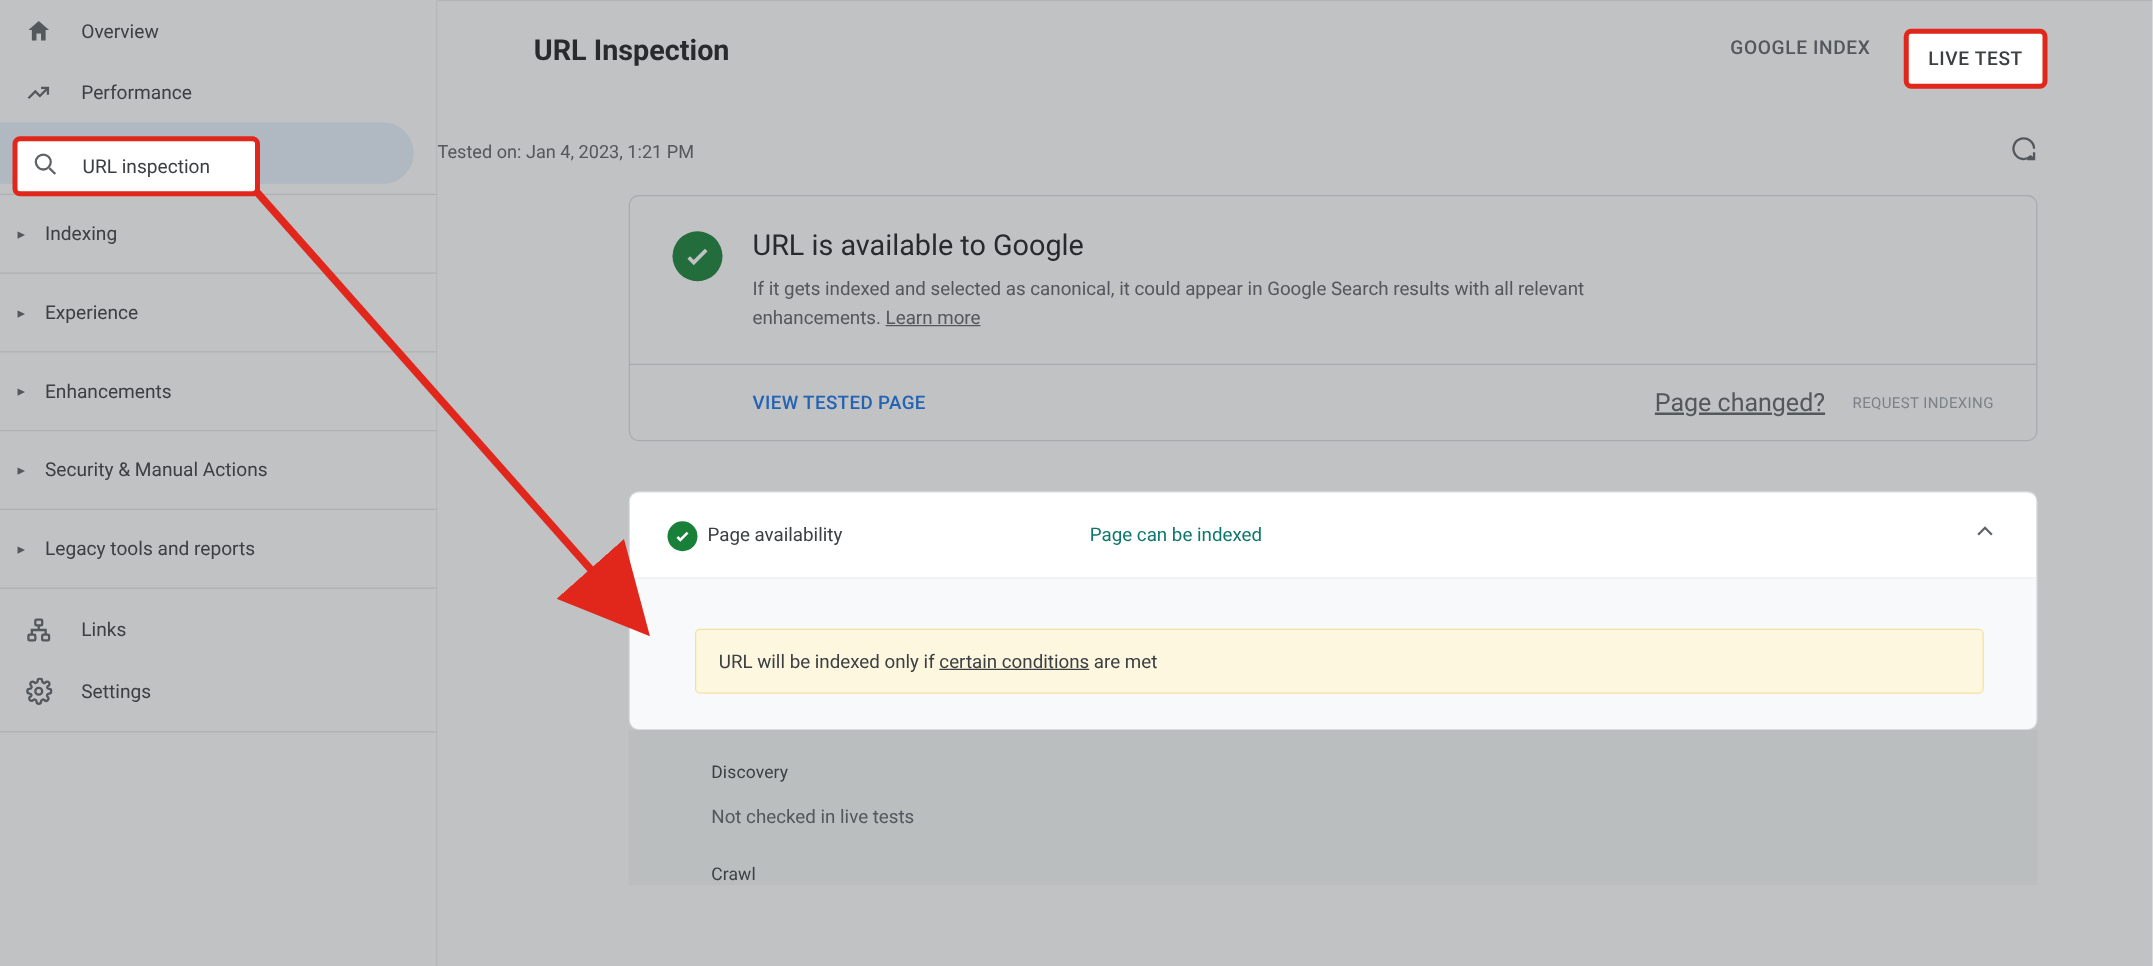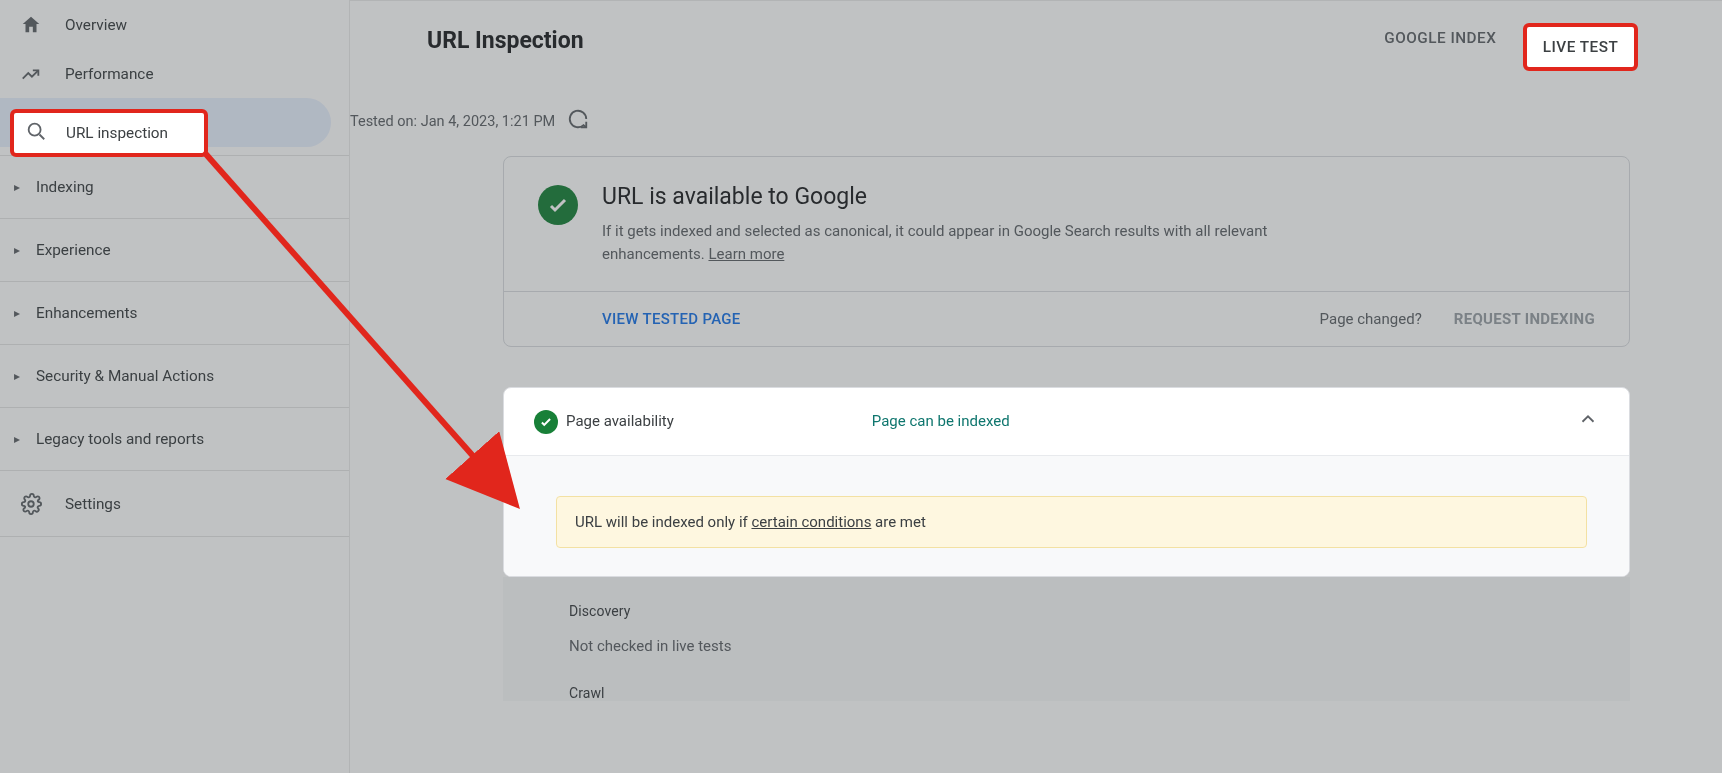--- a/index.html
+++ b/index.html
@@ -53,21 +53,21 @@
   }
   .page-title { font-size: 23px; color:#202124; }
   .tabs { display:flex; gap: 50px; align-items:center; }
   .tab { font-size: 15.3px; letter-spacing: 0.5px; color:#5f6368; font-weight:500; cursor:pointer; padding-bottom:6px;}
   .tab.active { color:#3c4043; border-bottom:3px solid #3c4043; }
   .live-test-wrap {
     position:relative;
   }
 
   .tested-on-row {
-    display:flex; align-items:center; justify-content:flex-start; gap:12px;
+    display:flex; align-items:center; justify-content:space-between; gap:12px;
     padding: 30px 92px 16px 0;
     color:#5f6368; font-size:14.5px;
   }
   .tested-on-row .refresh { cursor:pointer; color:#5f6368; }
 
   .card {
     margin: 6px 92px 0 153px;
     border: 1px solid #dadce0;
     border-radius: 8px;
     background:#fff;
@@ -86,22 +86,22 @@
   .check-circle svg { stroke:#fff; }
   .status-title { font-size:23px; color:#202124; margin-bottom:10px; }
   .status-desc { font-size:15px; color:#5f6368; line-height:1.55; max-width: 720px;}
   .status-desc a { color:#5f6368; text-decoration:underline; cursor:pointer;}
   .actions-row {
     display:flex; align-items:center; justify-content:space-between;
     padding: 18px 34px 18px 98px;
   }
   .view-tested { color:#1a73e8; font-weight:500; font-size:15px; letter-spacing:0.3px; cursor:pointer;}
   .right-actions { display:flex; align-items:center; gap:22px;}
-  .page-changed { color:#5f6368; font-size:15px;}
-  .req-index { color:#9aa0a6; font-weight:700; font-size:15px; letter-spacing:0.3px;margin-left:10px;}
+  .page-changed { color:#5f6368; font-size:20px;text-decoration:underline;}
+  .req-index { color:#9aa0a6; font-weight:400; font-size:12px; letter-spacing:0.3px;}
 
   .card2 {
     margin: 40px 92px 0 153px;
     border: 1px solid #dadce0;
     border-radius: 8px;
     background:#fff;
     overflow:hidden;
     position:relative; z-index:5;
   }
   .avail-row {
@@ -207,20 +207,31 @@
     <div class="side-group">
       <span class="caret">▸</span>
       <span>Security &amp; Manual Actions</span>
     </div>
     <div class="side-sep"></div>
     <div class="side-group">
       <span class="caret">▸</span>
       <span>Legacy tools and reports</span>
     </div>
     <div class="side-sep"></div>
+    <div class="side-item">
+      <span class="icon">
+        <svg width="22" height="22" viewBox="0 0 24 24" fill="none" stroke="currentColor" stroke-width="2">
+            <rect x="9" y="3" width="6" height="5" rx="1"></rect>
+            <rect x="3" y="16" width="6" height="5" rx="1"></rect>
+            <rect x="15" y="16" width="6" height="5" rx="1"></rect>
+            <path d="M12 8v4M12 12H6v4M12 12h6v4"></path>
+          </svg>
+      </span>
+      <span>Links</span>
+    </div>
     <div class="side-item">
       <span class="icon">
         <svg width="22" height="22" viewBox="0 0 24 24" fill="none" stroke="currentColor" stroke-width="2">
             <circle cx="12" cy="12" r="3"></circle>
             <path d="M19.4 15a1.7 1.7 0 00.34 1.87l.06.06a2 2 0 11-2.83 2.83l-.06-.06a1.7 1.7 0 00-1.87-.34 1.7 1.7 0 00-1 1.56V21a2 2 0 11-4 0v-.09a1.7 1.7 0 00-1-1.56 1.7 1.7 0 00-1.87.34l-.06.06a2 2 0 11-2.83-2.83l.06-.06A1.7 1.7 0 005.6 15a1.7 1.7 0 00-1.56-1H4a2 2 0 110-4h.09A1.7 1.7 0 005.6 9a1.7 1.7 0 00-.34-1.87l-.06-.06A2 2 0 118.03 4.24l.06.06A1.7 1.7 0 009.96 4.64 1.7 1.7 0 0011 3.09V3a2 2 0 114 0v.09c0 .67.4 1.27 1 1.56a1.7 1.7 0 001.87-.34l.06-.06a2 2 0 112.83 2.83l-.06.06A1.7 1.7 0 0019.4 9c.3.6.9 1 1.56 1H21a2 2 0 110 4h-.09a1.7 1.7 0 00-1.51 1z"></path>
           </svg>
       </span>
       <span>Settings</span>
     </div>
     <div class="side-sep"></div>

